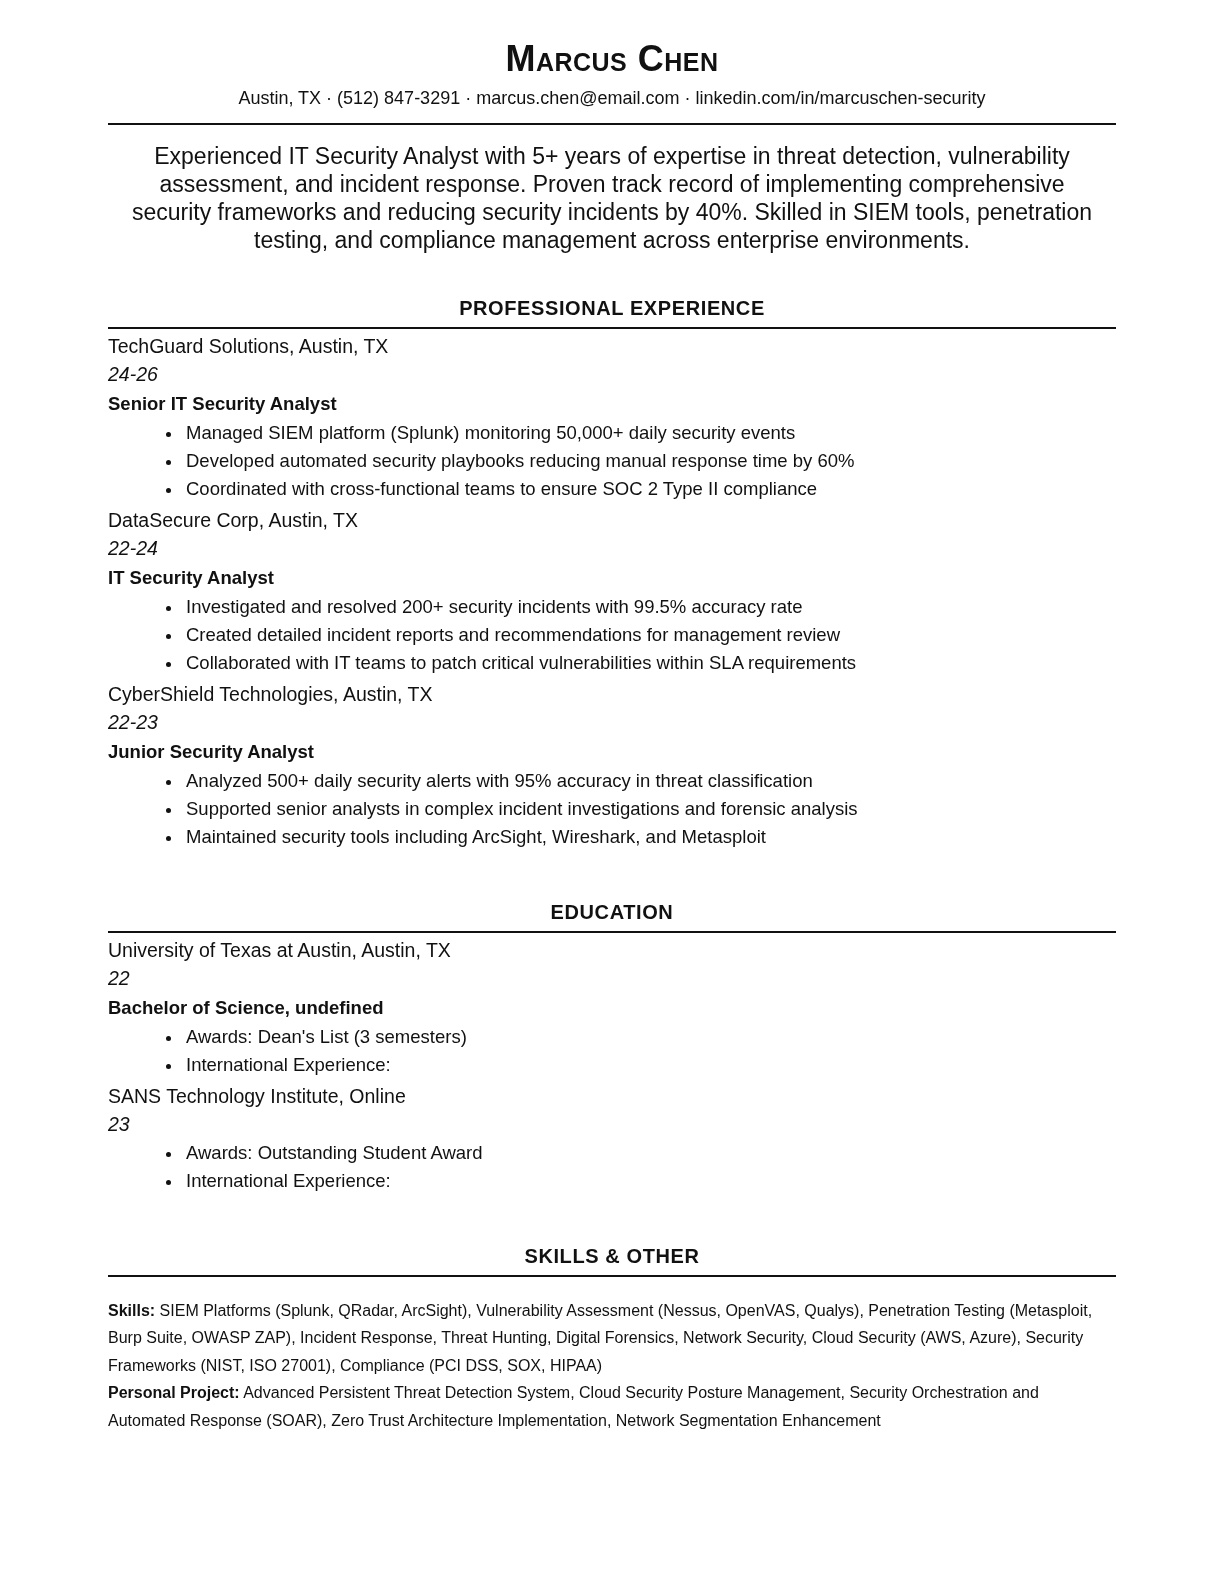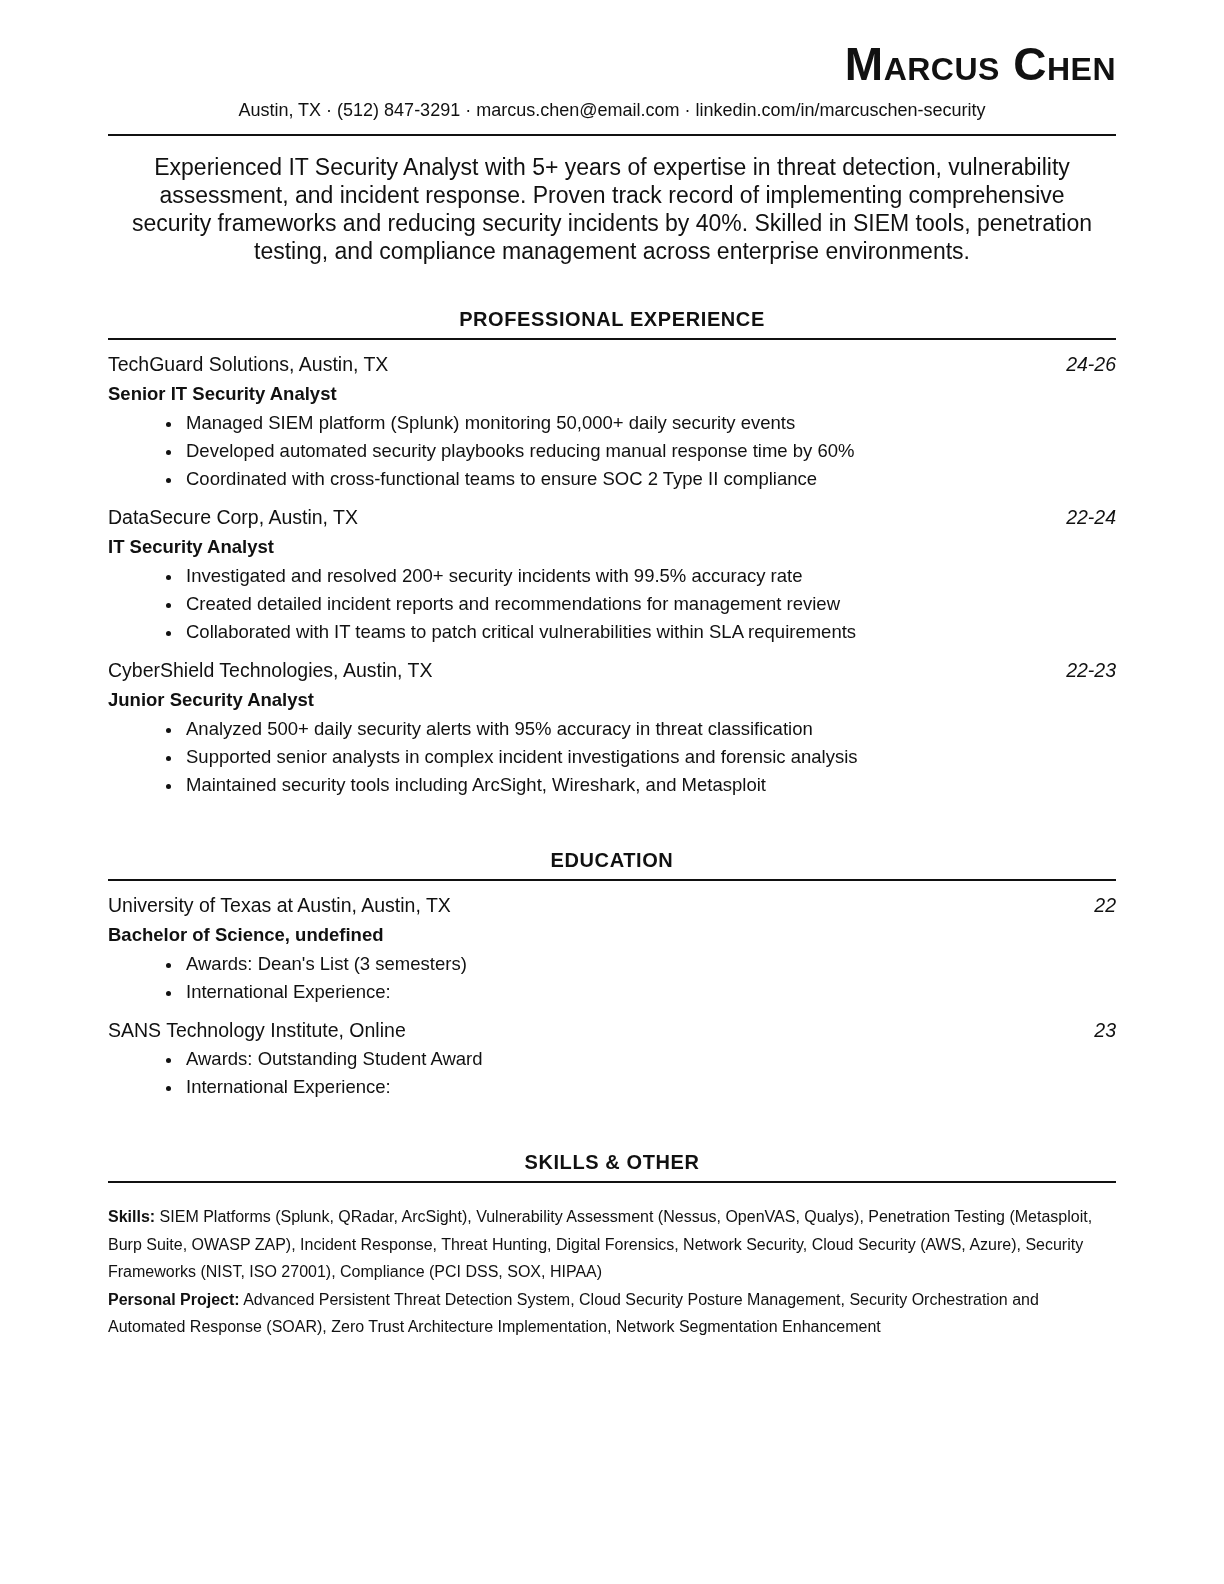--- a/index.html
+++ b/index.html
@@ -10,22 +10,22 @@
     font-family: "Liberation Sans", sans-serif;
     color: #111111;
     overflow: hidden;
   }
   .page {
     padding: 38px 108px 0 108px;
     width: 1224px;
   }
   
   .name {
-    text-align: right;
-    font-size: 46px;
+    text-align: center;
+    font-size: 36px;
     font-weight: 700;
     font-variant: small-caps;
     letter-spacing: 0.5px;
     line-height: 1.15;
   }
   .contact {
     text-align: center;
     font-size: 18px;
     margin-top: 8px;
     line-height: 1.3;
@@ -57,21 +57,22 @@
     margin-top: 7px;
   }
   .edu-gap { margin-top: 50px; }
   
   .entry-head {
     display: flex;
     justify-content: space-between;
     align-items: baseline;
     font-size: 19.5px;
     line-height: 28px;
-    margin-top: 10px;
+    margin-top: 3px;
+    flex-direction: column;
   }
   .entry-dates { font-size: 19.5px; font-style: italic; }
   .entry-title {
     font-size: 18.5px;
     font-weight: 700;
     line-height: 28px;
     margin-top: 2px;
   }
   ul.bullets {
     list-style: disc;

